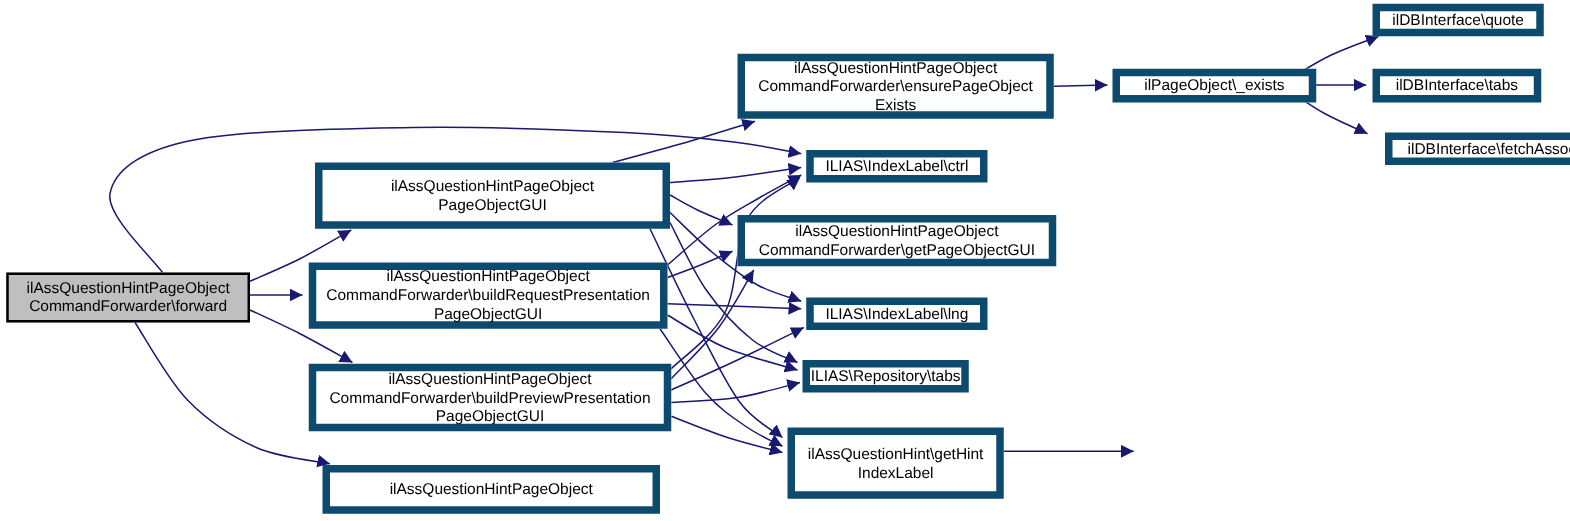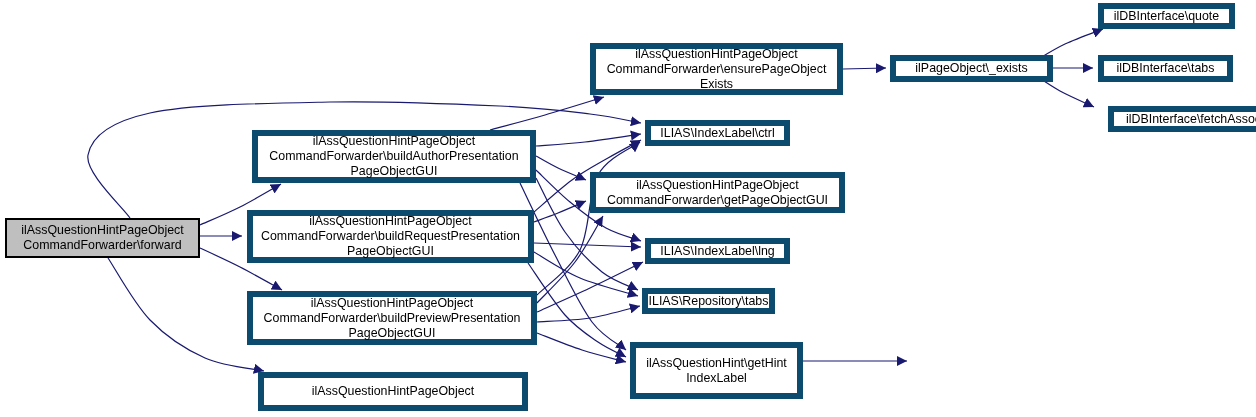--- a/index.html
+++ b/index.html
@@ -79,21 +79,20 @@
       <path d="M1035,68 L1093,68" class="edge" marker-end="url(#arrow)"></path>
       <path d="M1035,75 C1039.1666666666667,77.66666666666667 1050.1666666666667,85.66666666666667 1060,91 C1069.8333333333333,96.33333333333333 1088.3333333333333,104.33333333333333 1094,107" class="edge" marker-end="url(#arrow)"></path>
       <path d="M803,361 L907,361" class="edge" marker-end="url(#arrow)"></path>
     </svg>
 <div class="node highlighted" style="left: 5px; top: 218px; width: 195px; height: 40px;">
       <span>ilAssQuestionHintPageObject</span>
       <span>CommandForwarder\forward</span>
     </div>
     <div class="node" style="left: 252px; top: 130px; width: 284px; height: 53px;">
       <span>ilAssQuestionHintPageObject</span>
-      <span>CommandForwarder\buildAuthorPresentation</span>
       <span>PageObjectGUI</span>
     </div>
     <div class="node" style="left: 247px; top: 210px; width: 287px; height: 53px;">
       <span>ilAssQuestionHintPageObject</span>
       <span>CommandForwarder\buildRequestPresentation</span>
       <span>PageObjectGUI</span>
     </div>
     <div class="node" style="left: 247px; top: 291px; width: 290px; height: 54px;">
       <span>ilAssQuestionHintPageObject</span>
       <span>CommandForwarder\buildPreviewPresentation</span>

